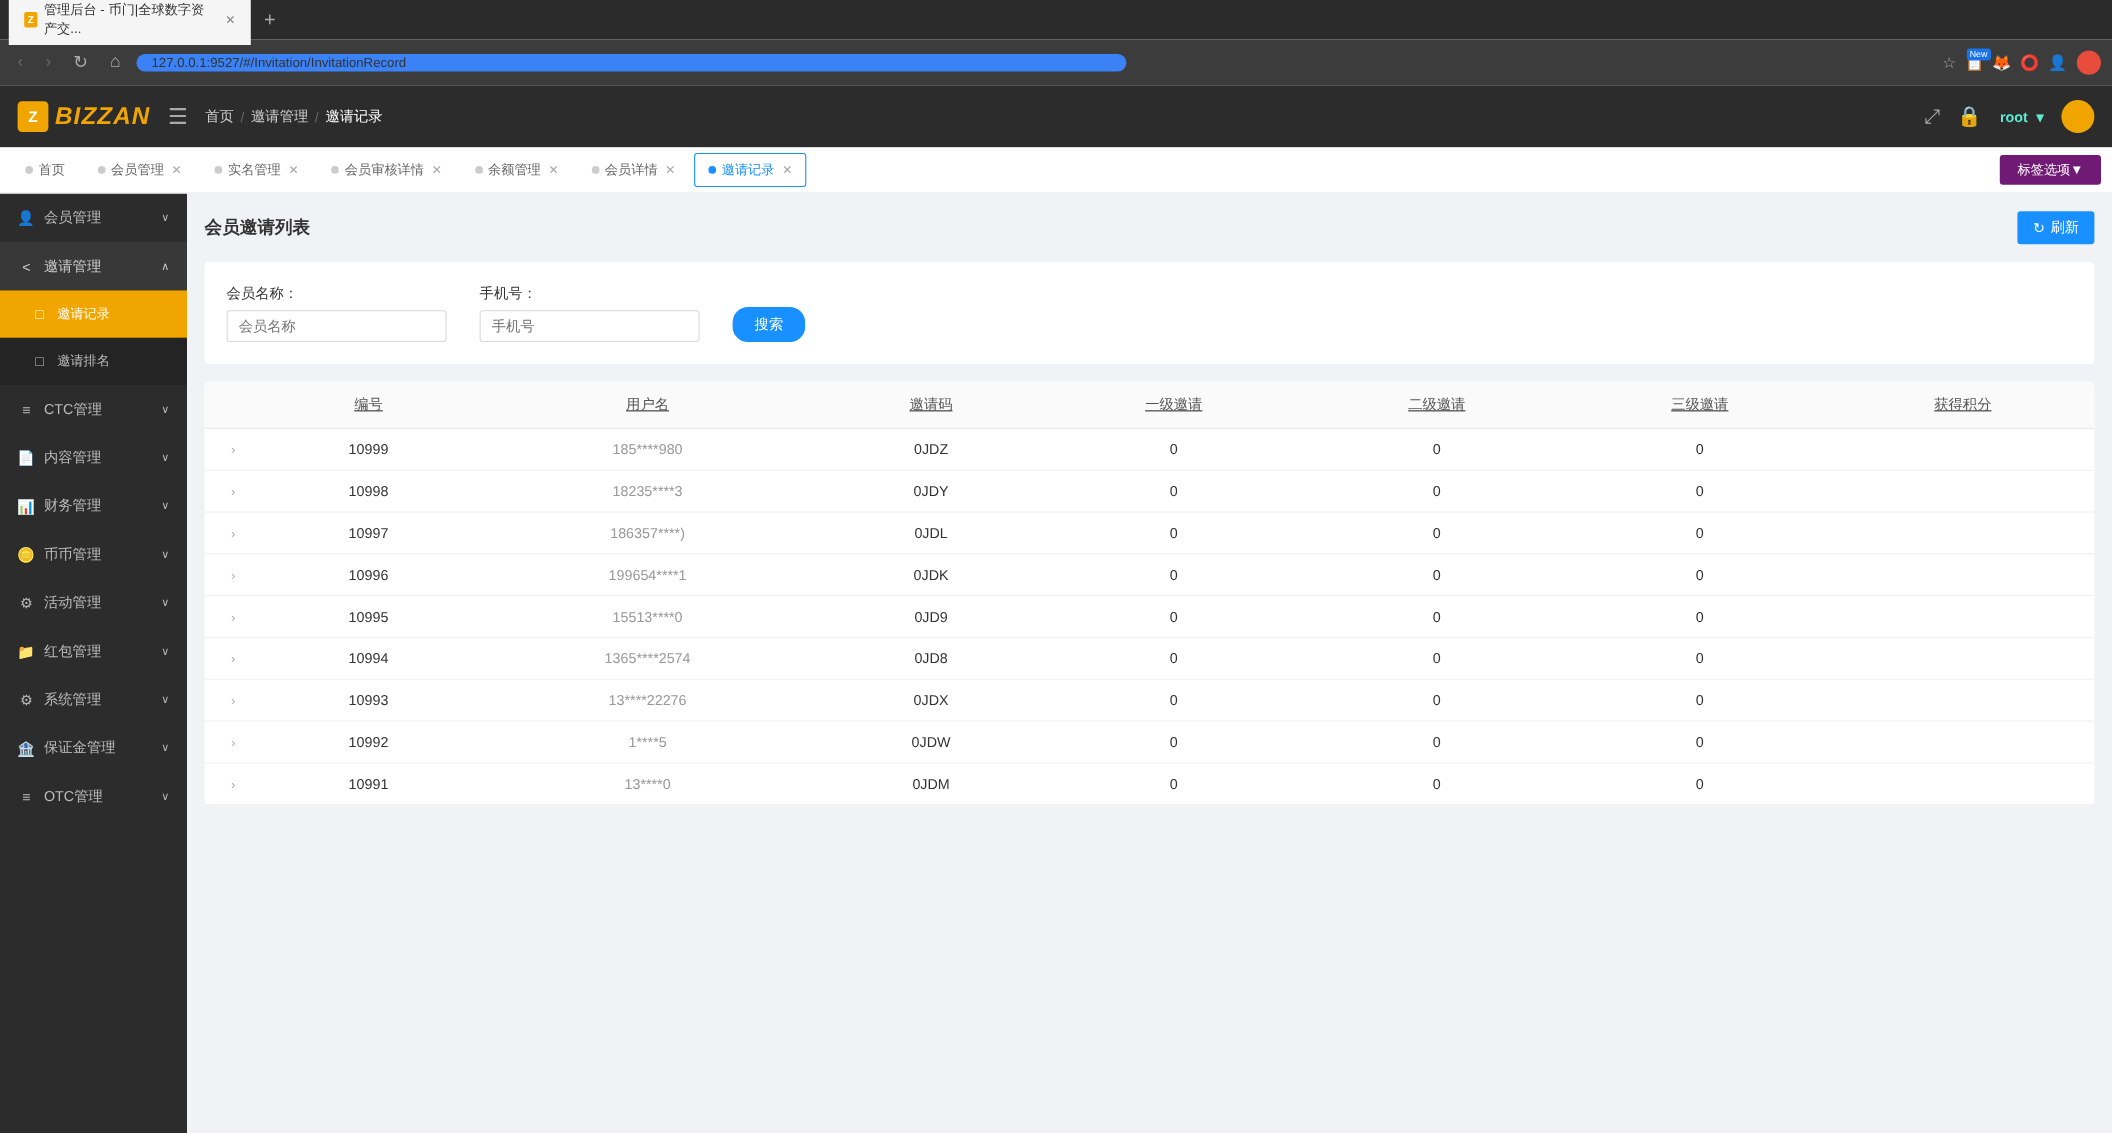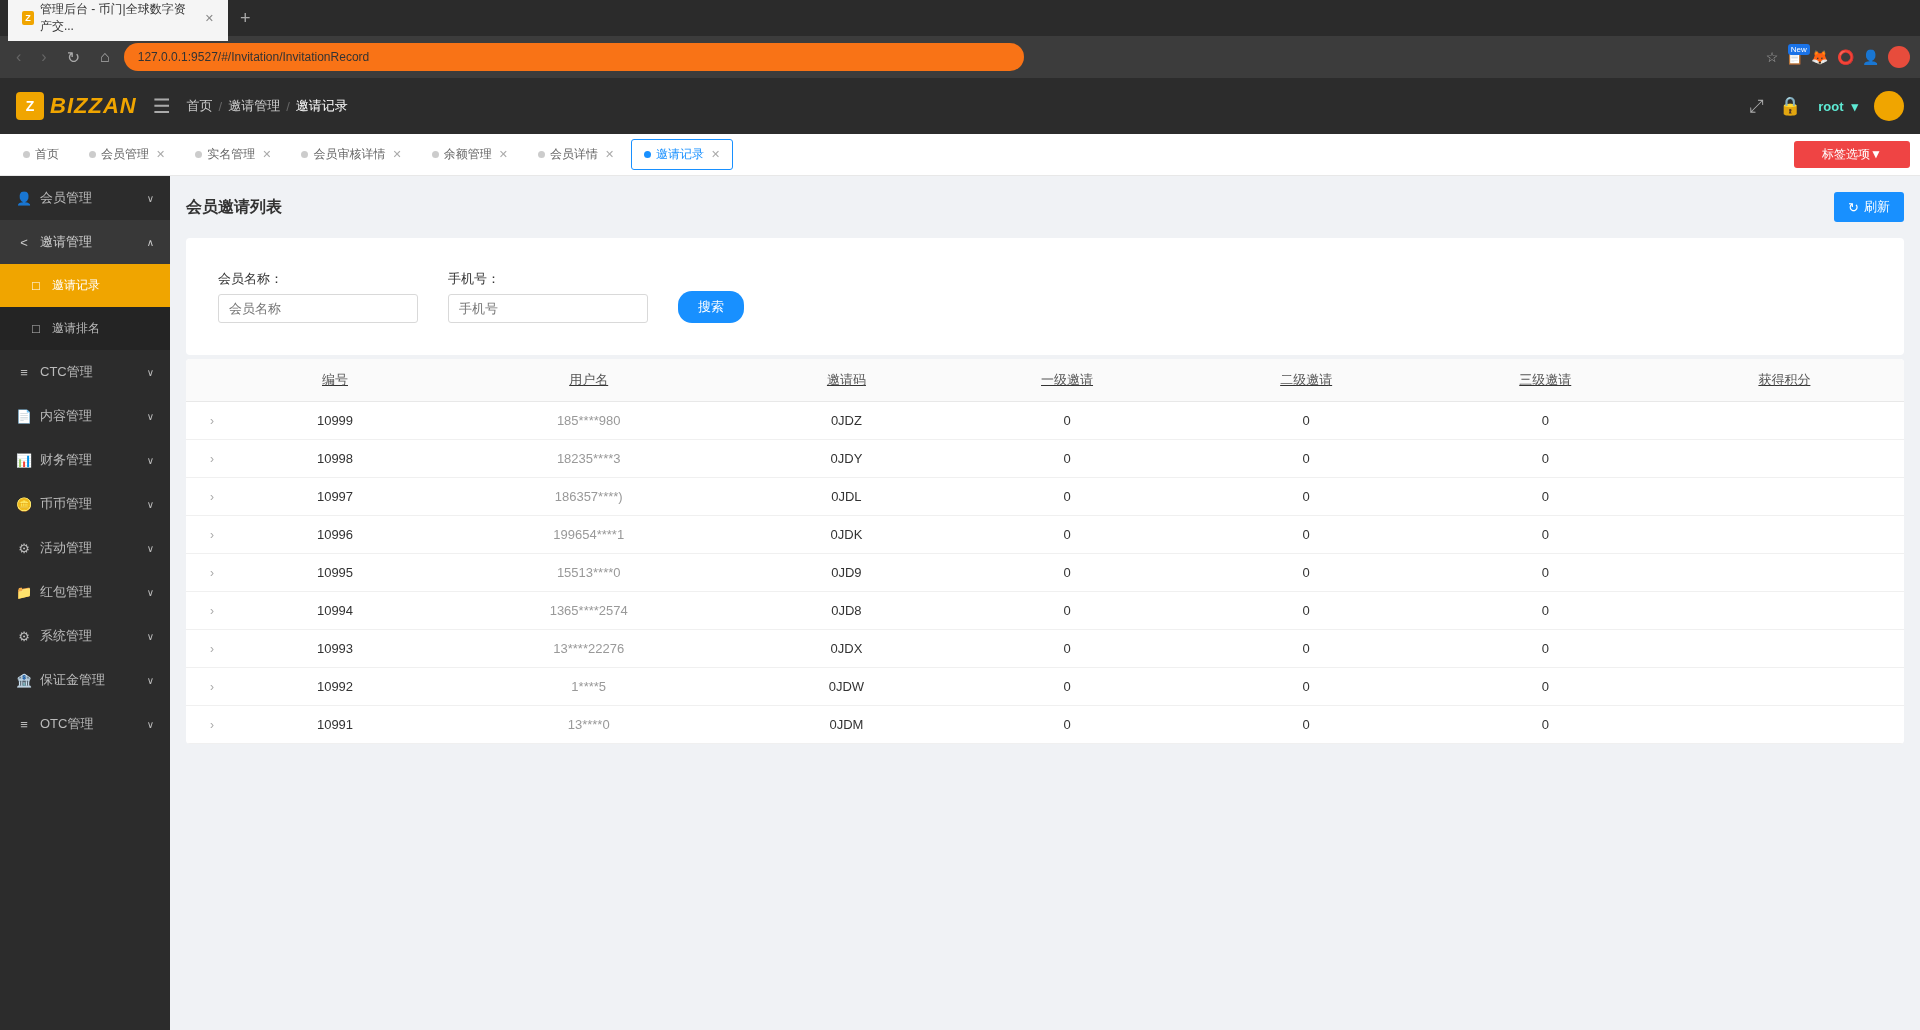--- a/index.html
+++ b/index.html
@@ -10,21 +10,21 @@
     .browser-tab { background: #3c3c3c; color: #ccc; padding: 6px 14px; border-radius: 6px 6px 0 0; font-size: 12px; display: flex; align-items: center; gap: 6px; max-width: 220px; }
     .browser-tab.active { background: #f5f5f5; color: #333; }
     .tab-favicon { width: 14px; height: 14px; background: #f0a500; border-radius: 2px; display: inline-flex; align-items: center; justify-content: center; color: #fff; font-size: 9px; font-weight: bold; }
     .tab-close { margin-left: 6px; cursor: pointer; color: #888; font-size: 11px; }
     .new-tab-btn { color: #aaa; font-size: 18px; cursor: pointer; padding: 0 4px; }
 
     
     .address-bar-row { background: #3c3c3c; height: 42px; display: flex; align-items: center; padding: 0 10px; gap: 8px; }
     .nav-btn { color: #aaa; font-size: 16px; cursor: pointer; padding: 2px 6px; }
     .nav-btn.disabled { color: #666; }
-    .address-bar { flex: 1; background: #f97316; border-radius: 20px; height: 28px; display: flex; align-items: center; padding: 0 14px; font-size: 12px; color: #333; max-width: 900px; }
+    .address-bar { flex: 1; background: #3b82f6; border-radius: 20px; height: 16px; display: flex; align-items: center; padding: 0 14px; font-size: 12px; color: #333; max-width: 900px; }
     .browser-icons { display: flex; align-items: center; gap: 8px; margin-left: auto; }
     .browser-icon { color: #aaa; font-size: 14px; cursor: pointer; position: relative; }
     .new-badge { background: #1a73e8; color: #fff; font-size: 8px; padding: 1px 3px; border-radius: 3px; position: absolute; top: -5px; right: -6px; }
     .browser-avatar { width: 22px; height: 22px; border-radius: 50%; background: #e74c3c; }
 
     
     .app { display: flex; flex-direction: column; height: calc(1030px - 78px); }
 
     
     .app-header { background: #2c2c2c; height: 56px; display: flex; align-items: center; padding: 0 16px; gap: 16px; }
@@ -41,21 +41,21 @@
     .user-info { display: flex; align-items: center; gap: 8px; color: #5eead4; font-size: 13px; cursor: pointer; font-weight: bold; }
     .user-avatar { width: 30px; height: 30px; border-radius: 50%; background: #f0a500; display: flex; align-items: center; justify-content: center; color: #fff; font-size: 14px; }
 
     
     .tab-bar { background: #fff; border-bottom: 1px solid #e8e8e8; display: flex; align-items: center; padding: 0 10px; height: 42px; gap: 4px; overflow-x: auto; }
     .page-tab { display: flex; align-items: center; gap: 5px; padding: 6px 12px; border-radius: 3px; font-size: 12px; color: #666; cursor: pointer; border: 1px solid transparent; white-space: nowrap; }
     .page-tab.active { background: #fff; border-color: #1890ff; color: #1890ff; }
     .page-tab .dot { width: 7px; height: 7px; border-radius: 50%; background: #ccc; }
     .page-tab.active .dot { background: #1890ff; }
     .page-tab .close { font-size: 11px; color: #aaa; margin-left: 2px; }
-    .tag-select-btn { margin-left: auto; background: #ef4444; color: #fff; border: none; padding: 5px 28px; border-radius: 3px; font-size: 12px; cursor: pointer; display: flex; align-items: center; gap: 4px; white-space: nowrap; }
+    .tag-select-btn { margin-left: auto; background: #701a75; color: #fff; border: none; padding: 5px 16px; border-radius: 3px; font-size: 12px; cursor: pointer; display: flex; align-items: center; gap: 4px; white-space: nowrap; }
 
     
     .main-layout { display: flex; flex: 1; overflow: hidden; }
 
     
     .sidebar { width: 170px; background: #2c2c2c; overflow-y: auto; flex-shrink: 0; }
     .sidebar-item { display: flex; align-items: center; gap: 8px; padding: 13px 16px; color: #bbb; cursor: pointer; font-size: 13px; }
     .sidebar-item.active { background: #f0a500; color: #fff; }
     .sidebar-item.parent { color: #ccc; }
     .sidebar-item .item-icon { width: 16px; text-align: center; font-size: 13px; }
@@ -63,21 +63,21 @@
     .sidebar-sub { background: #242424; }
     .sidebar-sub .sidebar-item { padding-left: 28px; font-size: 12px; }
 
     
     .content { flex: 1; overflow-y: auto; padding: 16px; }
     .page-title-row { display: flex; align-items: center; justify-content: space-between; margin-bottom: 16px; }
     .page-title { font-size: 16px; font-weight: bold; color: #333; }
     .refresh-btn { background: #1890ff; color: #fff; border: none; padding: 6px 14px; border-radius: 3px; font-size: 13px; cursor: pointer; display: flex; align-items: center; gap: 5px; }
 
     
-    .search-form { background: #fff; padding: 32px; border-radius: 4px; margin-bottom: 4px; }
+    .search-form { background: #fff; padding: 20px; border-radius: 4px; margin-bottom: 16px; }
     .form-row { display: flex; align-items: flex-end; gap: 30px; flex-wrap: wrap; }
     .form-group { display: flex; flex-direction: column; gap: 6px; }
     .form-label { font-size: 13px; color: #333; }
     .form-input { border: 1px solid #d9d9d9; border-radius: 3px; padding: 6px 10px; font-size: 13px; width: 200px; outline: none; }
     .search-btn { background: #1890ff; color: #fff; border: none; padding: 7px 20px; border-radius: 14px; font-size: 13px; cursor: pointer; }
 
     
     .table-wrapper { background: #fff; border-radius: 4px; overflow: hidden; }
     table { width: 100%; border-collapse: collapse; font-size: 13px; }
     thead tr { background: #fafafa; text-decoration: underline; }

